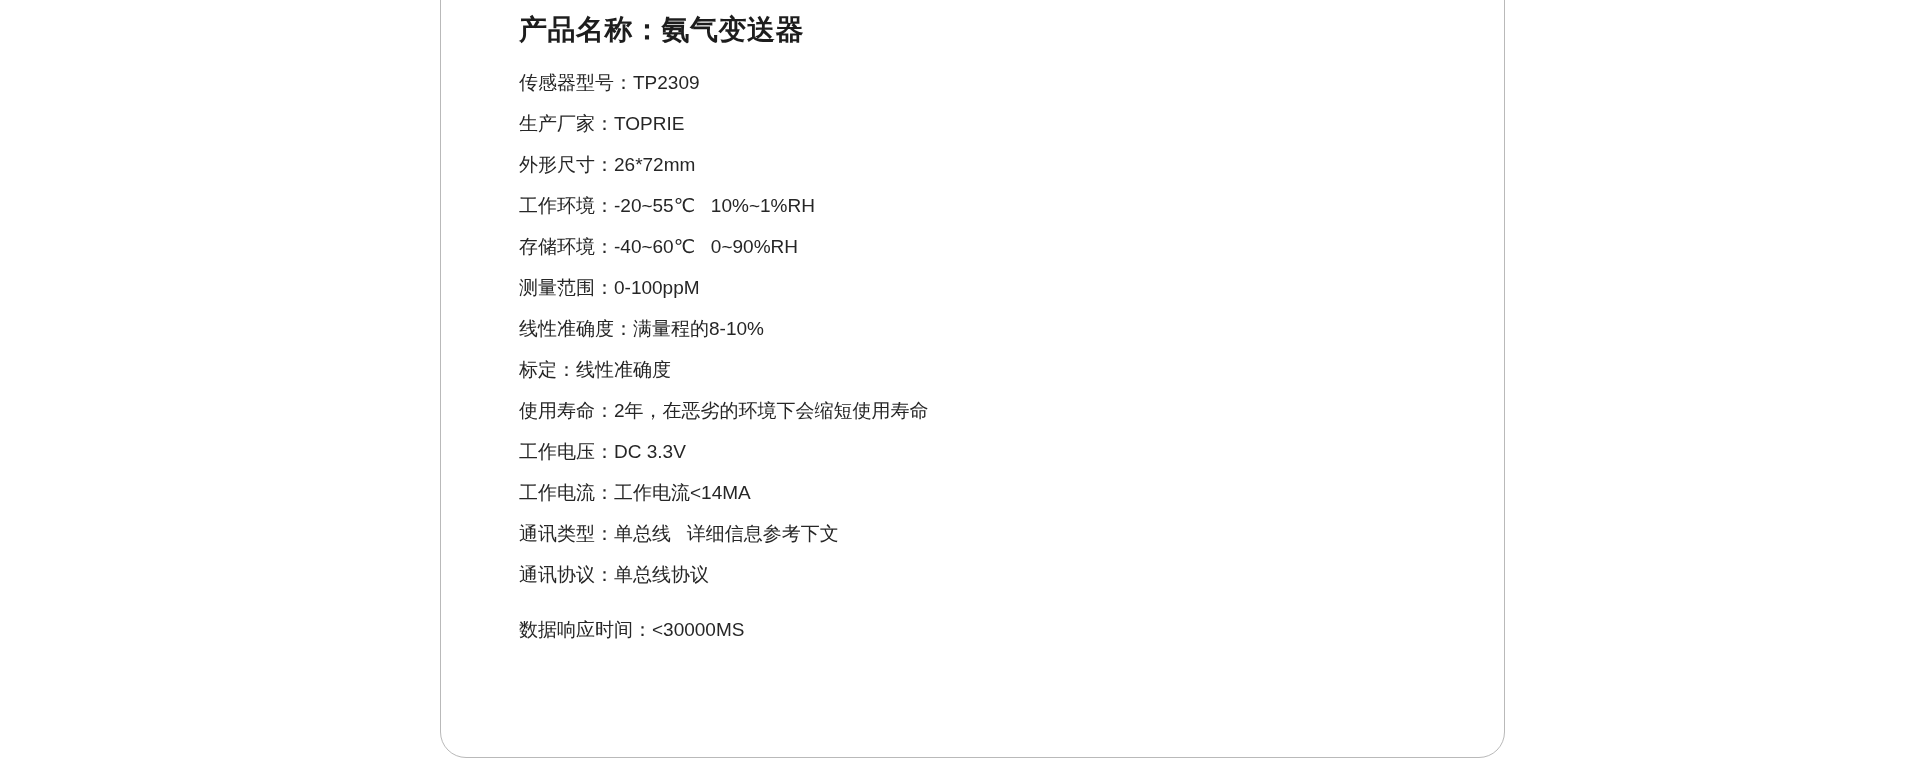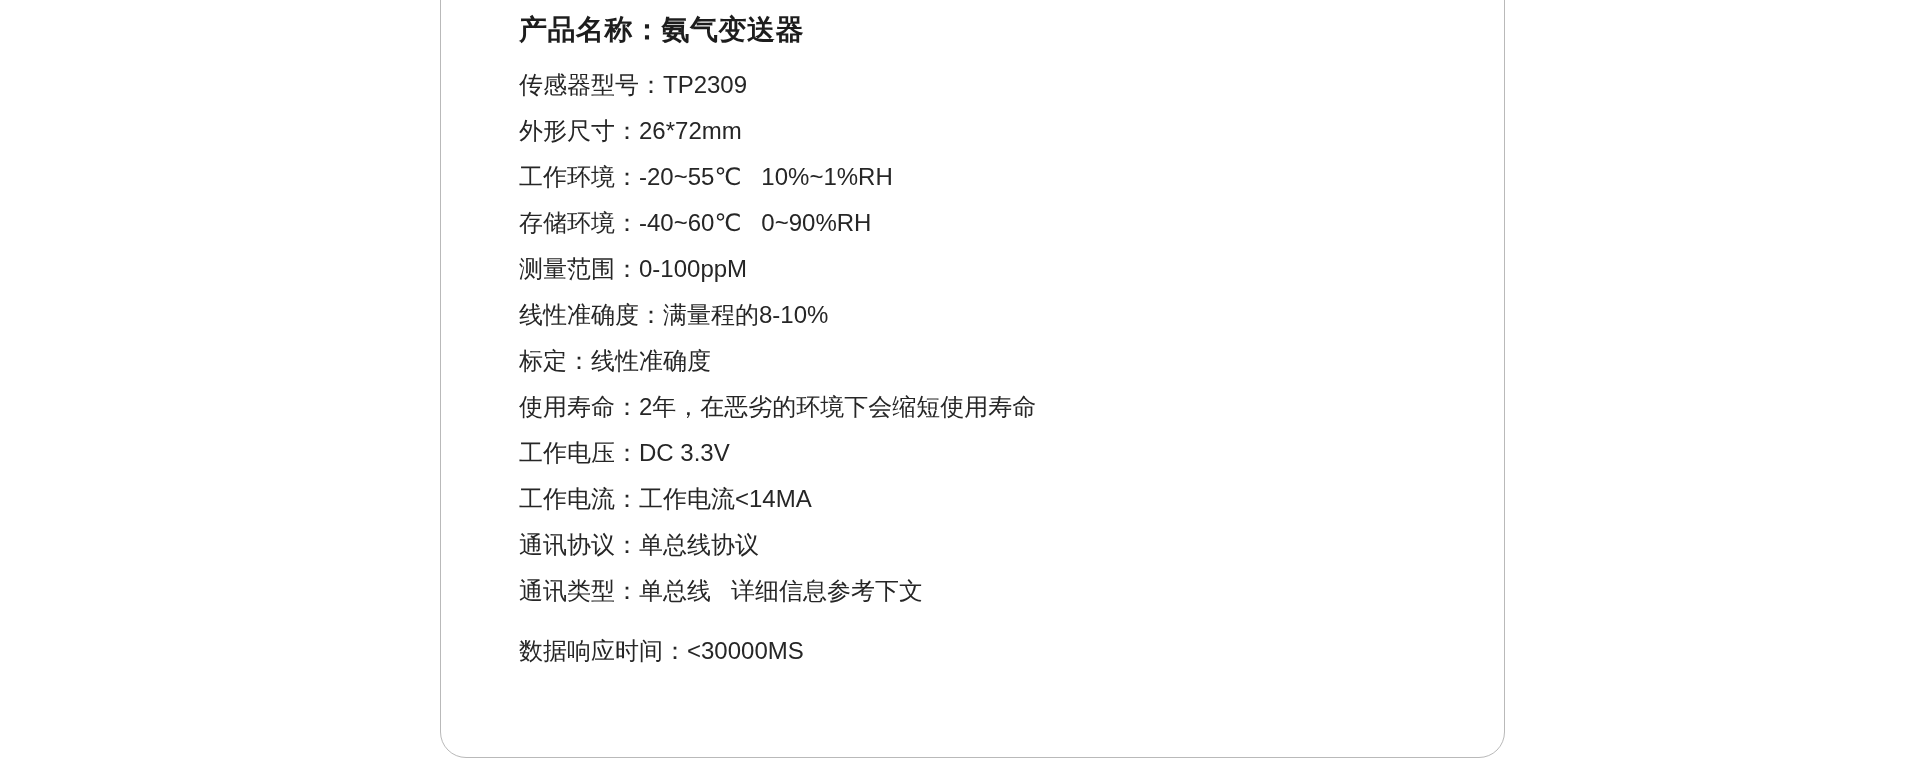--- a/index.html
+++ b/index.html
@@ -43,49 +43,50 @@
     margin: 0 0 26px 0;
     line-height: 1.2;
     white-space: pre;
   }
   .spec-list {
     list-style: none;
     margin: 0;
     padding: 0;
   }
   .spec-item {
-    font-size: 24px;
+    font-size: 19px;
     color: #262626;
     line-height: 1.0;
     padding: 0;
     margin: 0 0 22px 0;
     white-space: pre;
   }
   .spec-item:last-child {
     margin-bottom: 0;
     margin-top: 36px;
   }
 </style>
 </head>
 <body>
 
 <div class="page">
   <div class="spec-card">
     <div class="card-inner">
       <h1 class="product-title">产品名称：氨气变送器</h1>
       <ul class="spec-list">
         <li class="spec-item">传感器型号：TP2309</li>
+        <li class="spec-item">生产厂家：TOPRIE</li>
         <li class="spec-item">外形尺寸：26*72mm</li>
         <li class="spec-item">工作环境：-20~55℃   10%~1%RH</li>
         <li class="spec-item">存储环境：-40~60℃   0~90%RH</li>
         <li class="spec-item">测量范围：0-100ppM</li>
         <li class="spec-item">线性准确度：满量程的8-10%</li>
         <li class="spec-item">标定：线性准确度</li>
         <li class="spec-item">使用寿命：2年，在恶劣的环境下会缩短使用寿命</li>
         <li class="spec-item">工作电压：DC 3.3V</li>
         <li class="spec-item">工作电流：工作电流&lt;14MA</li>
+        <li class="spec-item">通讯类型：单总线   详细信息参考下文</li>
         <li class="spec-item">通讯协议：单总线协议</li>
-        <li class="spec-item">通讯类型：单总线   详细信息参考下文</li>
         <li class="spec-item">数据响应时间：&lt;30000MS</li>
       </ul>
     </div>
   </div>
 </div>
 
 </body></html>

